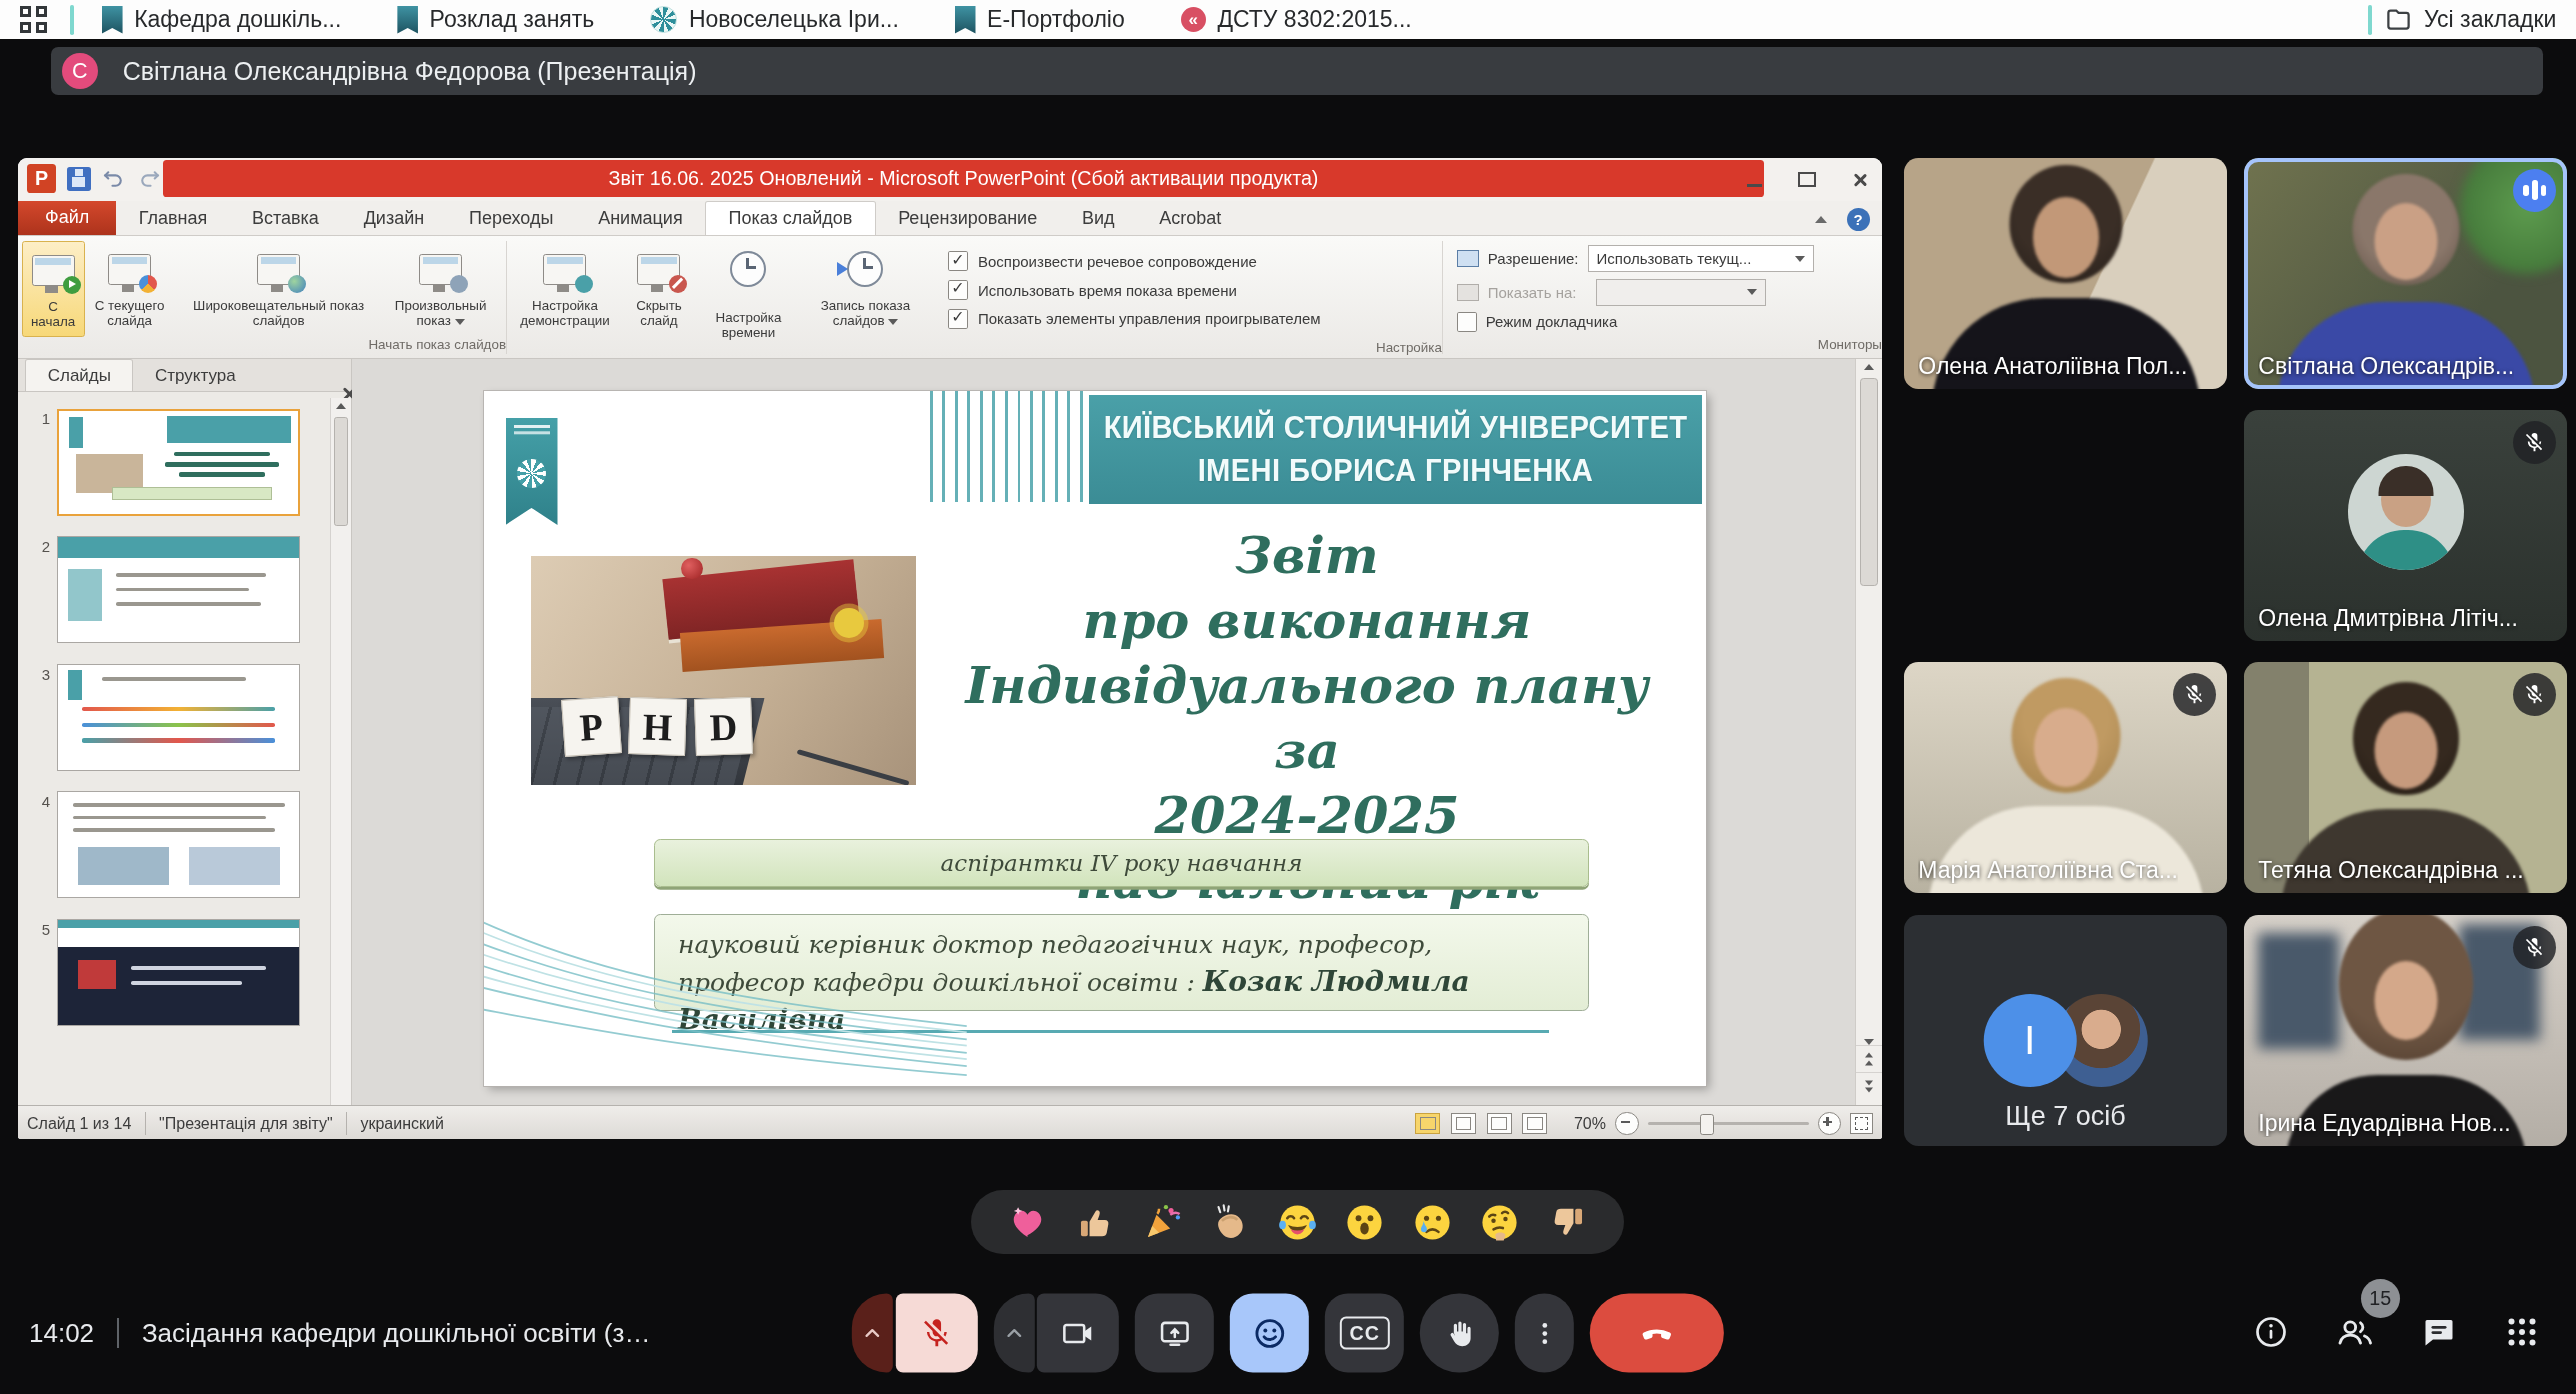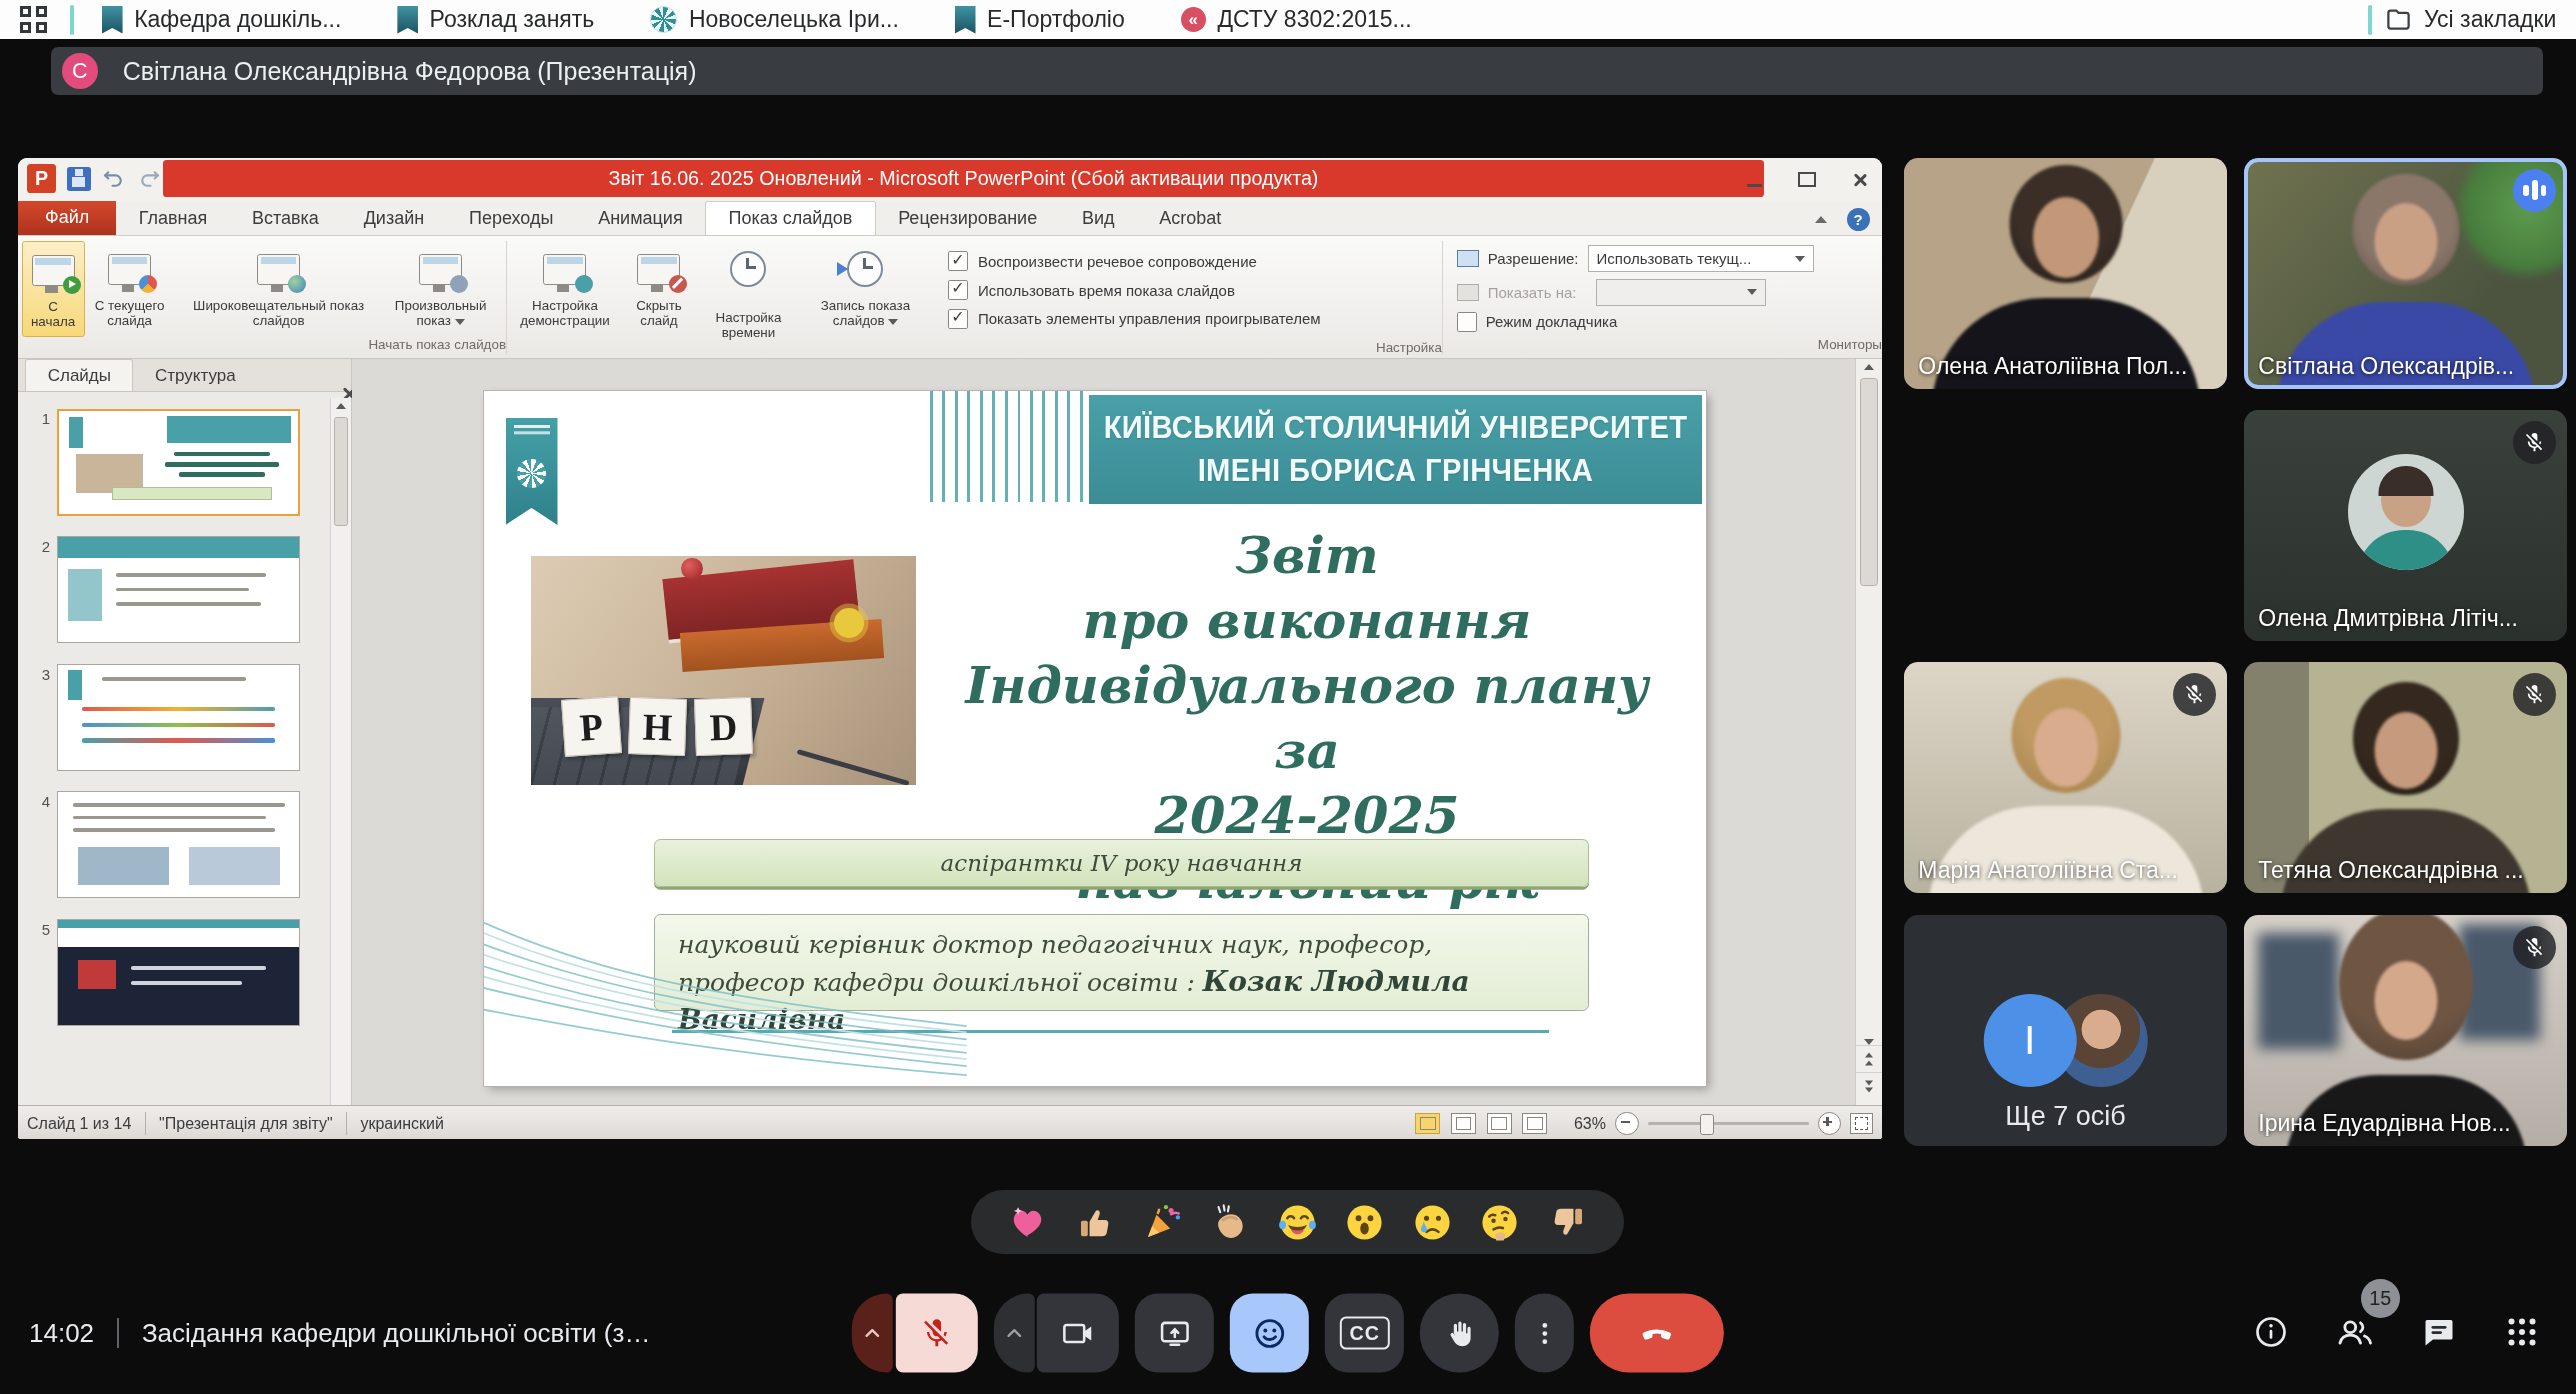--- a/index.html
+++ b/index.html
@@ -375,21 +375,21 @@
               </span>
             <span><span>Запись показа слайдов</span> <span class="tri-down"></span></span>
           </div>
           <div class="cbcol">
             <div class="cbrow">
                 <span class="cb checked"></span>
                 <span>Воспроизвести речевое сопровождение</span>
               </div>
             <div class="cbrow">
                 <span class="cb checked"></span>
-                <span>Использовать время показа слайдов</span>
+                <span>Использовать время показа времени</span>
               </div>
             <div class="cbrow">
                 <span class="cb checked"></span>
                 <span>Показать элементы управления проигрывателем</span>
               </div>
           </div>
         </div>
         <div class="glabel">Настройка</div>
       </div>
       <div class="rgsep"></div>
@@ -563,21 +563,21 @@
       <span class="ssep"></span>
       <span>"Презентація для звіту"</span>
       <span class="ssep"></span>
       <span>украинский</span>
       <div class="views">
         <span class="vic active"></span>
         <span class="vic"></span>
         <span class="vic"></span>
         <span class="vic"></span>
         <div class="zctl">
-          <span>63%</span>
+          <span>70%</span>
           <span class="zbtn"></span>
           <span class="ztrack">
               <span class="zthumb"></span>
             </span>
           <span class="zbtn plus"></span>
           <span class="fitbtn"></span>
         </div>
       </div>
     </div>
   </div>

